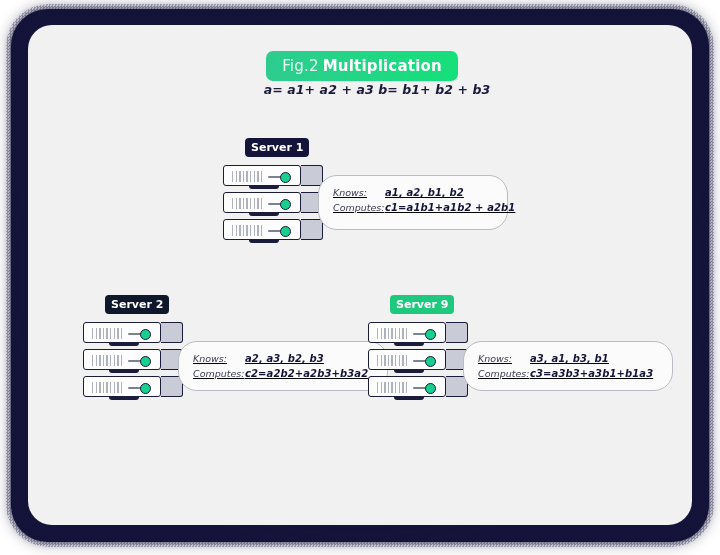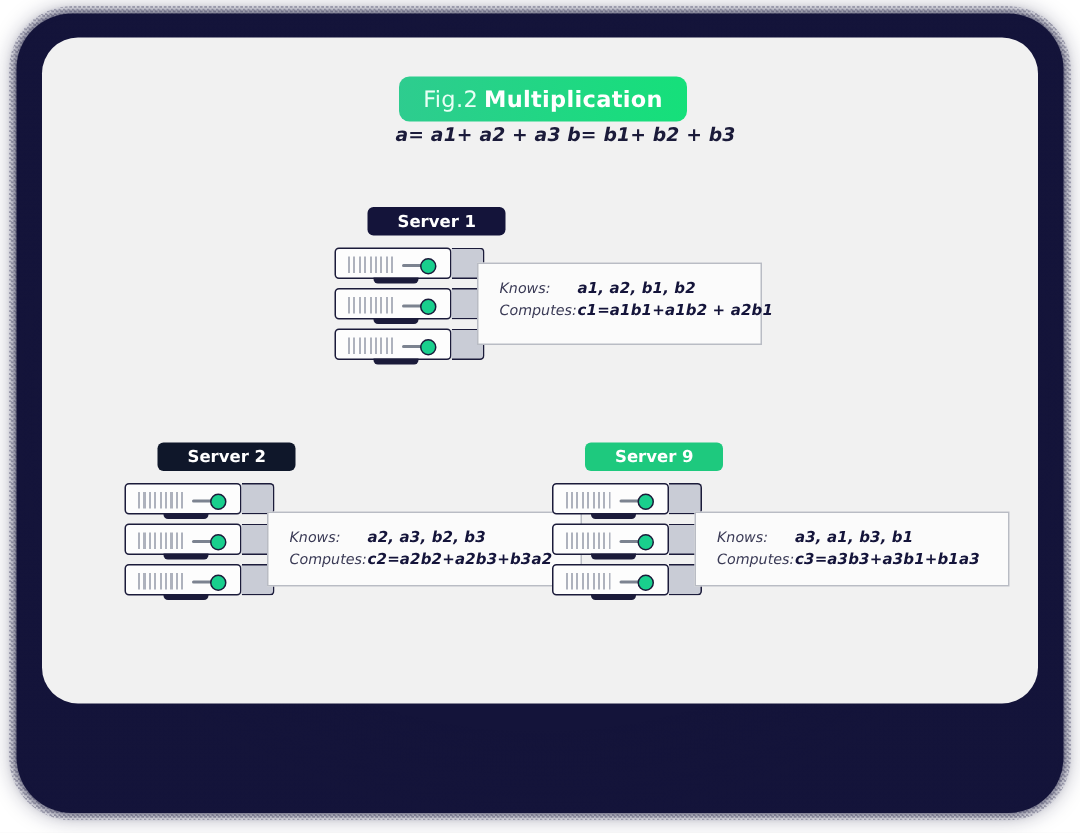--- a/index.html
+++ b/index.html
@@ -42,21 +42,21 @@
       repeating-conic-gradient(rgba(20,20,58,0.30) 0% 25%, rgba(255,255,255,0) 0% 50%);
     background-size: 3px 3px;
     -webkit-mask: radial-gradient(closest-side, transparent 78%, #000 100%);
             mask: radial-gradient(closest-side, transparent 78%, #000 100%);
     pointer-events:none;
   }
 
   .card {
     position: absolute;
     left: 28px; top: 25px;
-    width: 664px; height: 444px;
+    width: 664px; height: 500px;
     border-radius: 24px;
     background: #f1f1f1;
     overflow: hidden;
   }
 
   
   .title-pill {
     position: absolute;
     left: 238px; top: 26px;
     width: 192px; height: 30px;
@@ -89,21 +89,21 @@
   
   .server-group { position: absolute; }
   #group-server-1 { left: 195px; top: 113px; }
   #group-server-2 { left:  55px; top: 270px; }
   #group-server-3 { left: 340px; top: 270px; }
 
   .badge {
     position: absolute;
     left: 22px; top: 0;
     height: 19px;
-    padding: 0 20px;
+    padding: 0 6px;
     border-radius: 4px;
     display: flex; align-items: center;
     color: #ffffff;
     font-size: 11px;
     font-weight: 700;
     white-space: nowrap;
   }
 
   .rack {
     position: absolute;
@@ -166,23 +166,24 @@
     background: #19cf8d;
     border: 1.4px solid #1b1b3a;
     box-sizing: border-box;
   }
 
   
   .info-panel {
     position: absolute;
     box-sizing: border-box;
     border: 1.2px solid #b9bcc4;
-    border-radius: 0;
+    border-radius: 19px;
     background: #fbfbfb;
     padding: 10px 14px;
+    text-decoration: underline;
   }
   #panel-server-1 { left: 95px; top: 37px; width: 190px; height: 55px; }
   #panel-server-2 { left: 95px; top: 46px; width: 210px; height: 50px; }
   #panel-server-3 { left: 95px; top: 46px; width: 210px; height: 50px; }
 
   .info-row {
     display: flex;
     align-items: baseline;
     line-height: 1.45;
     white-space: nowrap;

